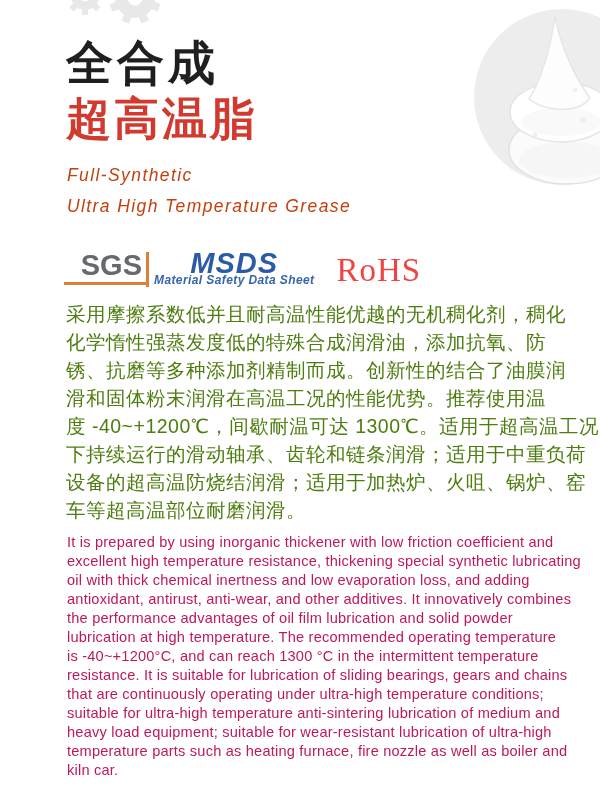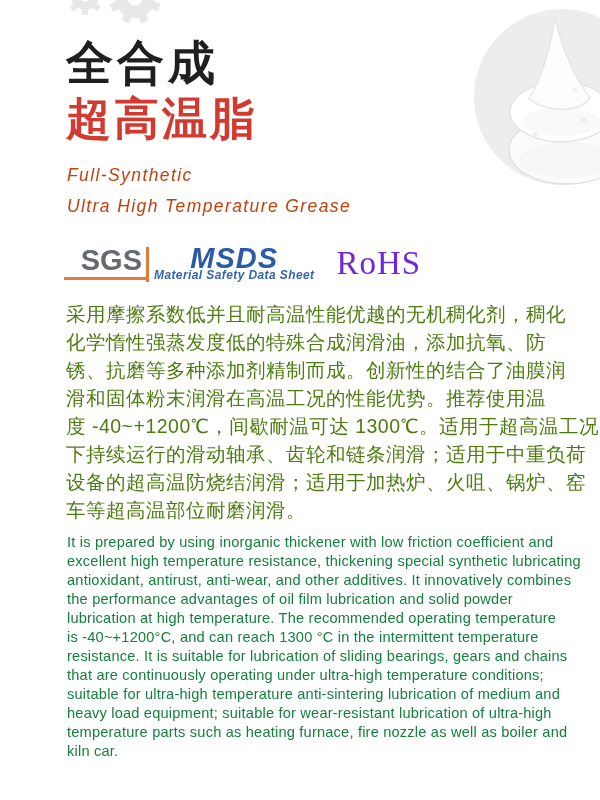--- a/index.html
+++ b/index.html
@@ -12,38 +12,38 @@
   
   .hero{position:absolute;left:465px;top:0;width:200px;height:205px;}
   
   .title-cn{position:absolute;left:66px;top:38px;font-size:47px;line-height:50px;
     font-weight:700;color:#1f1f1f;letter-spacing:4px;}
   .title-cn-accent{position:absolute;left:66px;top:94px;font-size:45px;line-height:50px;
     font-weight:800;color:#d23a30;letter-spacing:3px;}
   .subtitle{position:absolute;left:67px;top:160px;font-style:italic;color:#c2410c;
     font-size:17.5px;line-height:31px;letter-spacing:1.4px;}
   
-  .logos{position:absolute;left:64px;top:241px;height:44px;display:flex;align-items:center;}
+  .logos{position:absolute;left:64px;top:241px;height:44px;display:flex;align-items:flex-end;}
   .sgs{position:relative;width:78px;padding:0 4px 3px 0;text-align:right;
     border-bottom:3px solid #dd7f3a;}
   .sgs-text{font-size:29px;line-height:27px;font-weight:bold;color:#66696e;
     letter-spacing:0px;font-stretch:condensed;}
   .sgs-bar{position:absolute;right:-3px;top:0;width:3px;height:35px;background:#dd7f3a;}
   .msds{margin-left:8px;text-align:center;font-style:italic;}
   .msds-text{font-size:29px;line-height:25px;font-weight:bold;color:#2b5ba6;letter-spacing:1px;}
   .msds-caption{font-size:12px;line-height:9px;font-weight:bold;color:#3565ab;letter-spacing:0.4px;}
   .rohs{margin-left:22px;font-family:"Liberation Serif",serif;font-size:33px;line-height:30px;
-    color:#6d28d9;font-weight:500;letter-spacing:1px;}
+    color:#ef4444;font-weight:500;letter-spacing:1px;}
   
   .desc-cn{position:absolute;left:66px;top:300px;width:476px;color:#4d7c0f;
     font-size:19.5px;line-height:28px;letter-spacing:0.5px;}
   .desc-cn .cn-line{text-align:justify;text-align-last:justify;white-space:nowrap;}
   .desc-cn .cn-line.last{text-align:right;text-align-last:left;}
   
-  .desc-en{position:absolute;left:67px;top:533px;width:500px;color:#15803d;
+  .desc-en{position:absolute;left:67px;top:533px;width:500px;color:#be185d;
     font-size:14.6px;line-height:19px;letter-spacing:0.2px;}
   .desc-en .en-line{white-space:nowrap;}
 </style>
 </head>
 <body>
 
 <div class="page">
 
   <svg class="gears" viewBox="0 0 120 32" aria-hidden="true">
     <g fill="#e8e8e8">
@@ -121,20 +121,21 @@
       <div class="cn-line">滑和固体粉末润滑在高温工况的性能优势。推荐使用温</div>
       <div class="cn-line">度 -40~+1200℃，间歇耐温可达 1300℃。适用于超高温工况</div>
       <div class="cn-line">下持续运行的滑动轴承、齿轮和链条润滑；适用于中重负荷</div>
       <div class="cn-line">设备的超高温防烧结润滑；适用于加热炉、火咀、锅炉、窑</div>
       <div class="cn-line last">车等超高温部位耐磨润滑。</div>
     </div>
 
   <div class="desc-en">
       <div class="en-line">It is prepared by using inorganic thickener with low friction coefficient and</div>
       <div class="en-line">excellent high temperature resistance, thickening special synthetic lubricating</div>
+      <div class="en-line">oil with thick chemical inertness and low evaporation loss, and adding</div>
       <div class="en-line">antioxidant, antirust, anti-wear, and other additives. It innovatively combines</div>
       <div class="en-line">the performance advantages of oil film lubrication and solid powder</div>
       <div class="en-line">lubrication at high temperature. The recommended operating temperature</div>
       <div class="en-line">is -40~+1200°C, and can reach 1300 °C in the intermittent temperature</div>
       <div class="en-line">resistance. It is suitable for lubrication of sliding bearings, gears and chains</div>
       <div class="en-line">that are continuously operating under ultra-high temperature conditions;</div>
       <div class="en-line">suitable for ultra-high temperature anti-sintering lubrication of medium and</div>
       <div class="en-line">heavy load equipment; suitable for wear-resistant lubrication of ultra-high</div>
       <div class="en-line">temperature parts such as heating furnace, fire nozzle as well as boiler and</div>
       <div class="en-line last">kiln car.</div>

